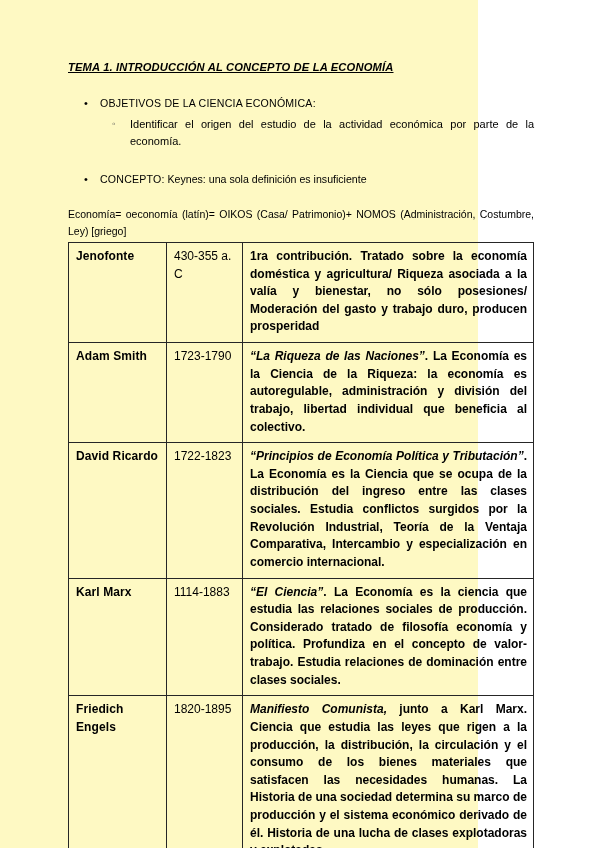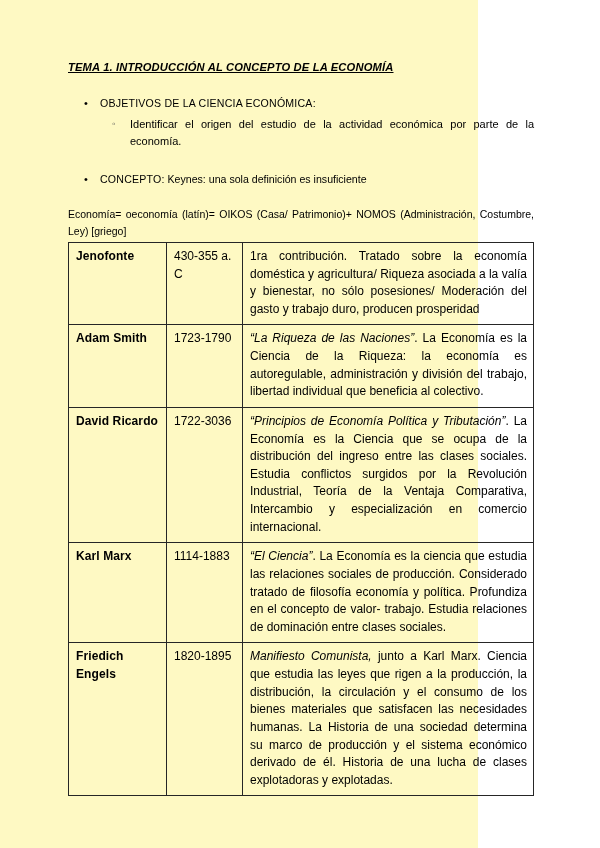--- a/index.html
+++ b/index.html
@@ -121,20 +121,21 @@
     width: 84px;
     font-weight: bold;
     letter-spacing: 0.1px;
   }
   td.c-dates {
     width: 62px;
     font-weight: normal;
   }
   td.c-desc {
     text-align: justify;
+    font-weight: bold;
   }
   td.c-desc i { font-style: italic; }
 </style>
 </head>
 <body>
 
 <div class="page">
   <div class="content">
 
     <h1 class="doc-title">TEMA 1. INTRODUCCIÓN AL CONCEPTO DE LA ECONOMÍA</h1>
@@ -171,21 +172,21 @@
 
 
         <tr>
           <td class="c-name">Adam Smith</td>
           <td class="c-dates">1723-1790</td>
           <td class="c-desc"><i>“La Riqueza de las Naciones”</i><span>. La Economía es la Ciencia de la Riqueza: la economía es autoregulable, administración y división del trabajo, libertad individual que beneficia al colectivo.</span></td>
         </tr>
 
         <tr>
           <td class="c-name">David Ricardo</td>
-          <td class="c-dates">1722-3036</td>
+          <td class="c-dates">1722-1823</td>
           <td class="c-desc"><i>“Principios de Economía Política y Tributación”</i><span>. La Economía es la Ciencia que se ocupa de la distribución del ingreso entre las clases sociales. Estudia conflictos surgidos por la Revolución Industrial, Teoría de la Ventaja Comparativa, Intercambio y especialización en comercio internacional.</span></td>
         </tr>
 
         <tr>
           <td class="c-name">Karl Marx</td>
           <td class="c-dates">1114-1883</td>
           <td class="c-desc"><i>“El Ciencia”</i><span>. La Economía es la ciencia que estudia las relaciones sociales de producción. Considerado tratado de filosofía economía y política. Profundiza en el concepto de valor- trabajo. Estudia relaciones de dominación entre clases sociales.</span></td>
         </tr>
 
         <tr>

